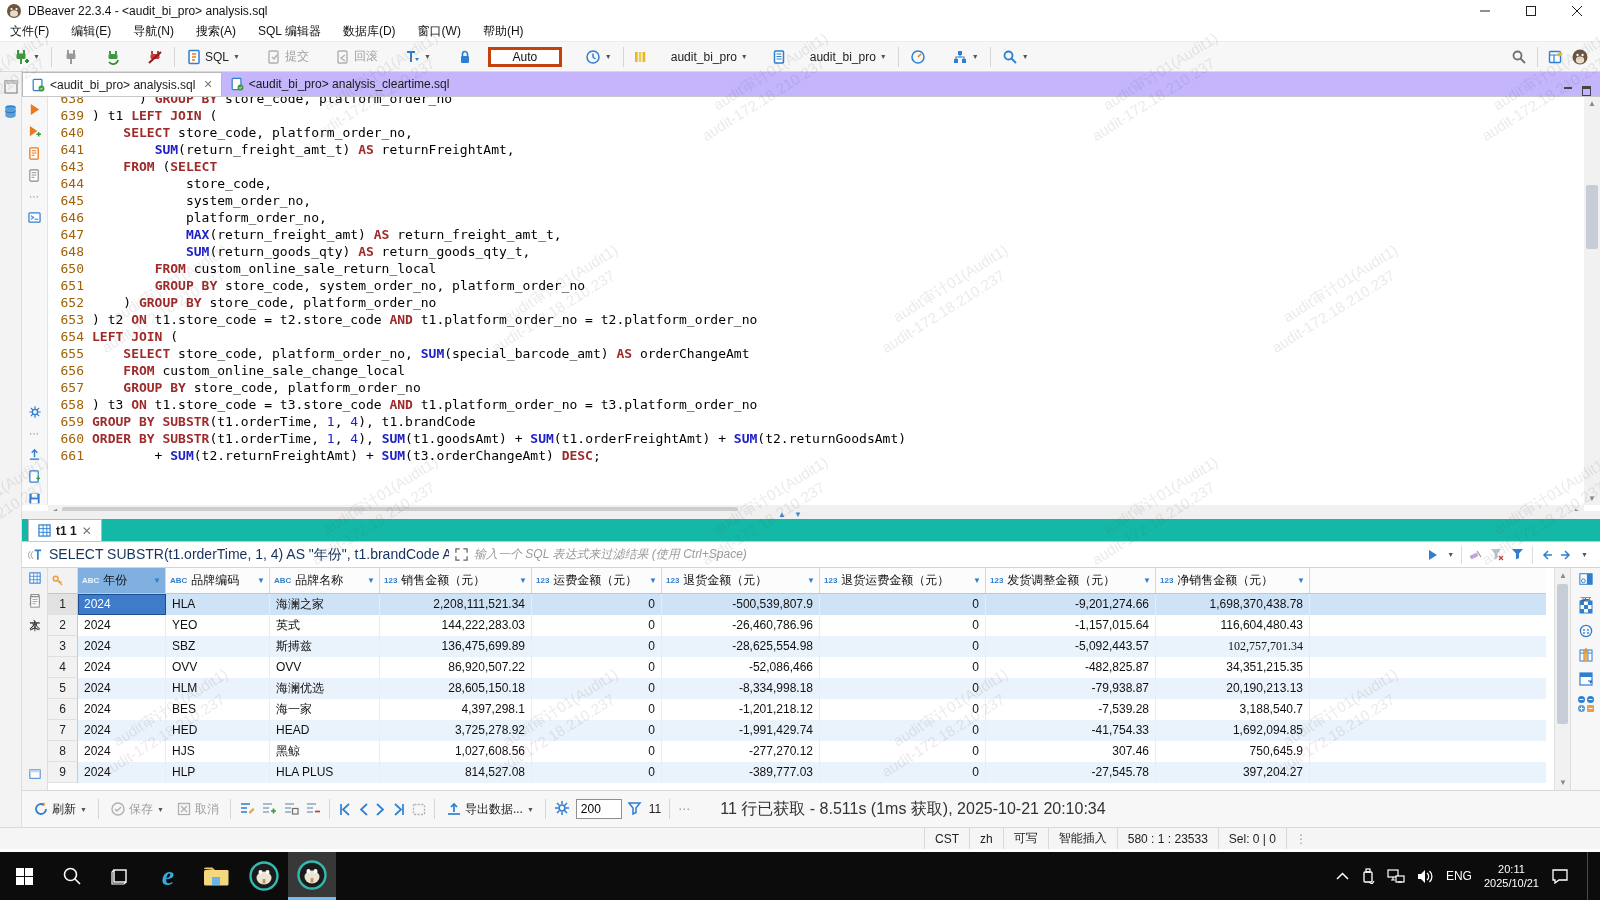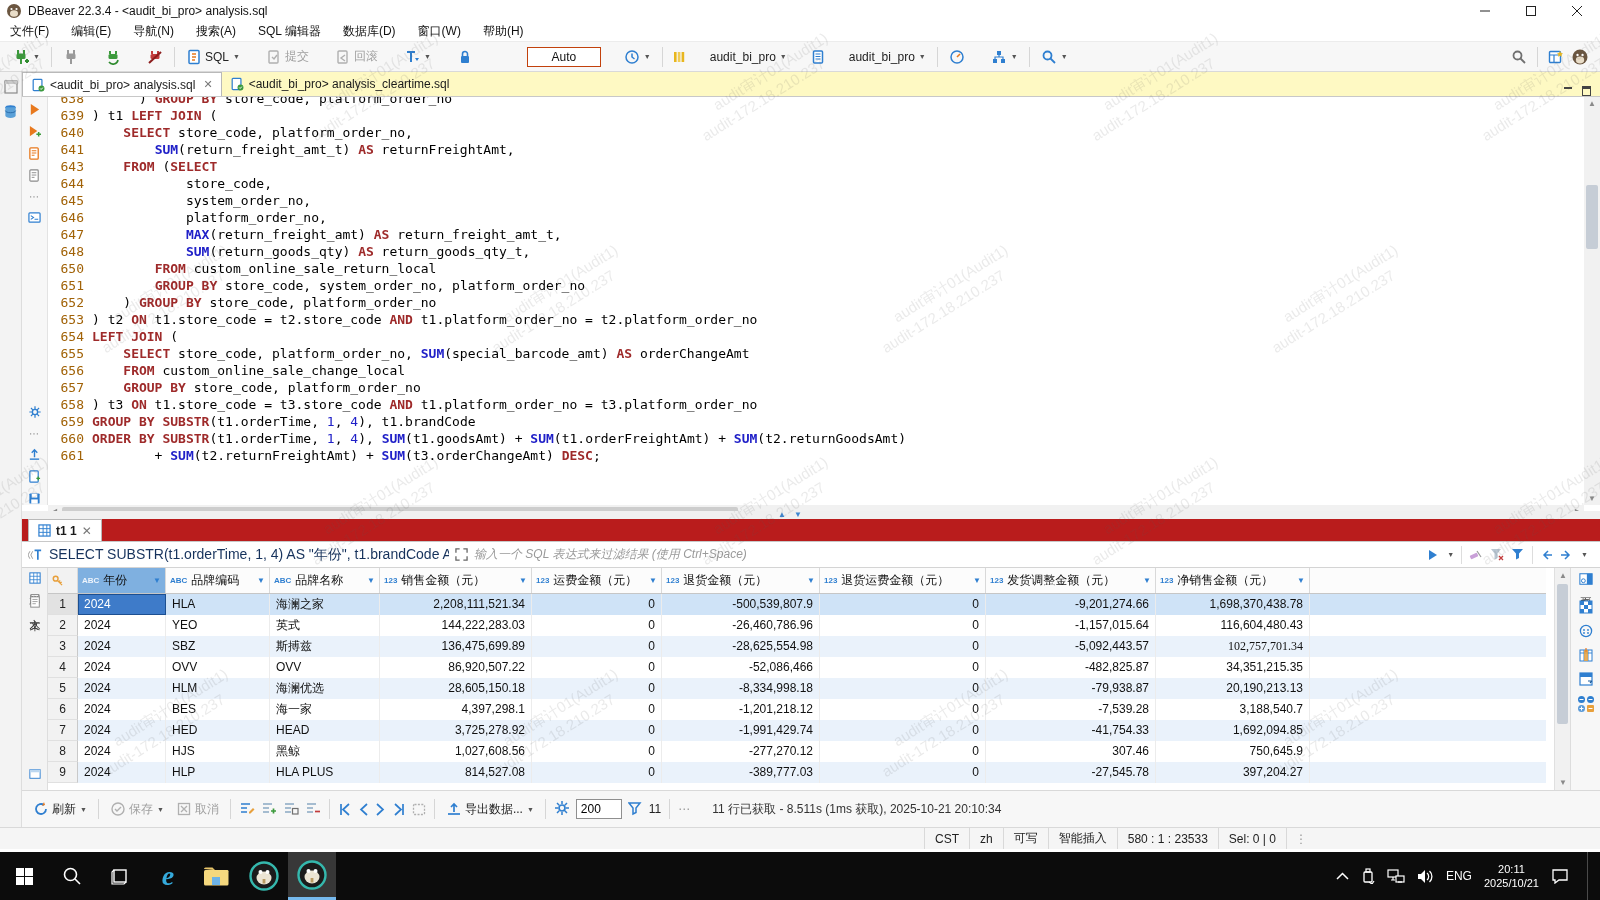--- a/index.html
+++ b/index.html
@@ -18,28 +18,28 @@
   .menu-item { font-size:12px; color:#111; cursor:default; }
 
   .toolbar { position:absolute; left:0; top:42px; right:0; height:30px; background:#f7f7f7; border-bottom:1px solid #d9d9d9; display:flex; align-items:center; padding:0 4px; }
   .tgroup { display:flex; align-items:center; gap:20px; padding:0 6px; }
   .tsep { width:1px; height:20px; background:#d6d6d6; margin:0 2px; }
   .tbtn { display:flex; align-items:center; gap:3px; padding:2px 3px; border-radius:2px; }
   .tbtn .lbl { font-size:12px; color:#222; }
   .tbtn .lbl.dis { color:#a0a0a0; }
   .dd { font-size:7px; color:#555; margin-left:1px; }
   .i16 { width:16px; height:16px; display:inline-block; }
-  .combo { width:74px; height:20px; background:#fff; border:1px solid #c2410c; display:flex; align-items:center; justify-content:center; font-size:12px; color:#111;margin-left:39px; }
+  .combo { width:74px; height:20px; background:#fff; border:3px solid #c2410c; display:flex; align-items:center; justify-content:center; font-size:12px; color:#111; }
   .toolbar-right { margin-left:auto; display:flex; align-items:center; gap:8px; padding-right:8px; }
 
   
   .leftrail { position:absolute; left:0; top:72px; width:22px; height:755px; background:#f3f3f3; border-right:1px solid #ddd; display:flex; flex-direction:column; align-items:center; padding-top:8px; gap:10px; }
 
   
-  .tabbar { position:absolute; left:22px; top:72px; right:0; height:25px; background:#fef9c3; border-bottom:1px solid #c8c8c8; display:flex; align-items:flex-end; }
+  .tabbar { position:absolute; left:22px; top:72px; right:0; height:25px; background:#c4b5fd; border-bottom:1px solid #c8c8c8; display:flex; align-items:flex-end; }
   .etab { display:flex; align-items:center; gap:5px; height:24px; padding:0 8px; font-size:12px; }
   .etab.active { background:#fff; border:1px solid #b9b9b9; border-bottom:none; }
   .etab .close { color:#777; font-size:11px; margin-left:3px; }
   .tab-winbtns { margin-left:auto; display:flex; gap:8px; padding-right:8px; align-items:center; }
 
   
   .editor { position:absolute; left:22px; top:97px; right:0; height:420px; background:#fff; overflow:hidden; }
   .ed-toolbar { position:absolute; left:0; top:0; width:26px; bottom:12px; background:#f7f7f7; border-right:1px solid #e3e3e3; display:flex; flex-direction:column; align-items:center; padding-top:6px; gap:9px; }
   .ed-toolbar .gap { flex:1; }
   .code { position:absolute; left:26px; top:0; right:16px; bottom:12px; overflow:hidden; font-family:"DejaVu Sans Mono",monospace; font-size:13px; line-height:17px; }
@@ -54,21 +54,21 @@
   .ed-vscroll .thumb { position:absolute; left:2px; right:2px; top:88px; height:64px; background:#c6cdd6; border-radius:2px; }
   .ed-hscroll { position:absolute; left:26px; right:16px; bottom:0; height:12px; background:#f1f1f1; }
   .ed-hscroll .thumb { position:absolute; left:14px; top:2px; height:8px; width:44%; background:#cdcdcd; border-radius:2px; }
   .scroll-arrow { color:#8a8a8a; font-size:8px; position:absolute; }
 
   .sash { position:absolute; left:22px; top:511px; right:0; height:8px; background:#f0f0f0; }
   .sash .tri { position:absolute; top:0; font-size:8px; color:#3f87d2; line-height:8px; }
 
   
   .results { position:absolute; left:22px; top:519px; right:0; height:308px; background:#fff; }
-  .res-tabbar { position:absolute; left:0; top:0; right:0; height:23px; background:#b91c1c; border-bottom:1px solid #c8c8c8; display:flex; align-items:flex-end; padding-left:6px; }
+  .res-tabbar { position:absolute; left:0; top:0; right:0; height:23px; background:#14b8a6; border-bottom:1px solid #c8c8c8; display:flex; align-items:flex-end; padding-left:6px; }
   .rtab { display:flex; align-items:center; gap:5px; height:22px; padding:0 9px; background:#fff; border:1px solid #b9b9b9; border-bottom:none; font-size:12px; font-weight:bold; }
   .rtab .close { color:#777; font-weight:normal; }
 
   .filterbar { position:absolute; left:0; top:23px; right:0; height:26px; background:#fff; border-bottom:1px solid #d4d4d4; display:flex; align-items:center; padding:0 6px; gap:6px; }
   .filter-expr { font-size:14px; color:#16325c; white-space:nowrap; overflow:hidden; max-width:400px; }
   .filter-placeholder { font-size:12px; font-style:italic; color:#9a9a9a; flex:1; white-space:nowrap; overflow:hidden; }
   .fsep { width:1px; height:18px; background:#ddd; }
   .filter-icons { display:flex; align-items:center; gap:7px; padding-right:6px; }
 
   .grid-wrap { position:absolute; left:0; top:49px; right:0; bottom:37px; background:#fff; }
@@ -96,21 +96,21 @@
   .g-cell.selcell { background:#3e7bc9; color:#fff; outline:1px solid #1c4f91; outline-offset:-1px; }
 
   .grid-vscroll { position:absolute; right:30px; top:0; width:16px; bottom:0; background:#f1f1f1; border-left:1px solid #e0e0e0; }
   .grid-vscroll .thumb { position:absolute; left:2px; right:2px; top:16px; height:140px; background:#c6cdd6; border-radius:2px; }
   .grid-side-right { position:absolute; right:0; top:0; width:30px; bottom:0; background:#f7f7f7; border-left:1px solid #ddd; display:flex; flex-direction:column; align-items:center; padding-top:4px; gap:10px; }
 
   .res-toolbar { position:absolute; left:0; bottom:0; right:0; height:37px; background:#f7f7f7; border-top:1px solid #d9d9d9; display:flex; align-items:center; padding:0 8px; gap:6px; }
   .res-toolbar .lbl { font-size:12px; color:#222; }
   .res-toolbar .lbl.dis { color:#a0a0a0; }
   .fetch-input { width:46px; height:20px; border:1px solid #8f8f8f; font-size:12px; padding:0 4px; font-family:"Liberation Sans",sans-serif; }
-  .res-status { font-size:12px; color:#333; margin-left:16px; white-space:nowrap; }
+  .res-status { font-size:16px; color:#333; margin-left:24px; white-space:nowrap; }
 
   
   .statusbar { position:absolute; left:0; top:827px; right:0; height:22px; background:#f5f5f5; border-top:1px solid #d9d9d9; display:flex; align-items:center; }
   .sb-spacer { flex:1; }
   .sb-item { padding:0 10px; height:100%; display:flex; align-items:center; border-left:1px solid #d9d9d9; font-size:12px; color:#222; white-space:nowrap; }
   .sb-dots { color:#999; padding:0 8px; border-left:1px solid #d9d9d9; height:100%; display:flex; align-items:center; }
   .sb-end { width:285px; }
 
   
   .wm-layer { position:absolute; left:0; top:0; right:0; bottom:0; pointer-events:none; z-index:40; overflow:hidden; }

